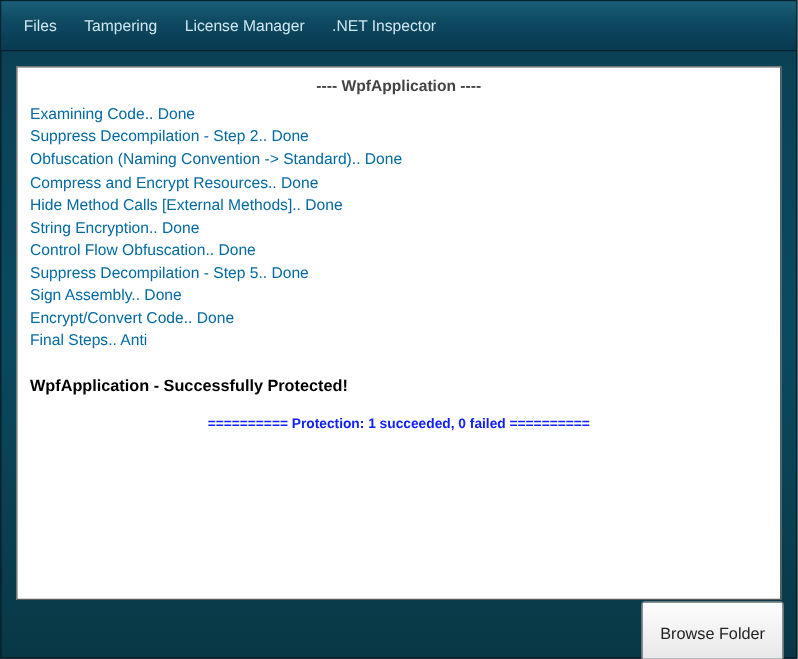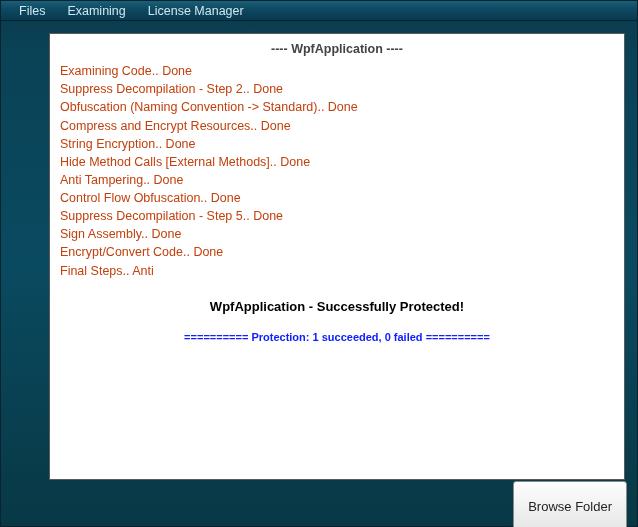--- a/index.html
+++ b/index.html
@@ -12,21 +12,21 @@
     }
     .window {
       width: 638px;
       height: 527px;
       background: linear-gradient(to bottom, #0b3a4a 0%, #0a4256 10%, #0a4a60 50%, #083845 100%);
       display: flex;
       flex-direction: column;
       border: 1px solid #062430;
     }
     .menubar {
-      height: 20px;
+      height: 40px;
       display: flex;
       align-items: center;
       padding: 0 8px;
       background: linear-gradient(to bottom, #1a5f78 0%, #0e4a62 40%, #083a50 100%);
       border-bottom: 1px solid #052230;
       gap: 2px;
     }
     .menu-item {
       color: #cfe7f0;
       font-size: 12.5px;
@@ -46,32 +46,31 @@
     }
     .log-panel {
       flex: 1;
       background: #ffffff;
       border: 1px solid #5a5a5a;
       padding: 6px 10px 10px 10px;
       overflow: hidden;
       font-size: 12.5px;
       line-height: 1.45;
       color: #8a8a8a;
-      margin-left: 36px;
     }
     .log-header {
       text-align: center;
       color: #444;
       font-weight: 600;
       font-size: 12.5px;
       margin-bottom: 4px;
     }
-    .log-line { color: #c2410c; }
+    .log-line { color: #0369a1; }
     .success-line {
-      text-align: center;
+      text-align: left;
       color: #000;
       font-weight: 700;
       font-size: 13px;
       margin-top: 18px;
       margin-bottom: 14px;
     }
     .summary-line {
       text-align: center;
       color: #1020ff;
       font-weight: 600;
@@ -96,34 +95,34 @@
       font-family: inherit;
     }
   </style>
 </head>
 <body>
 
 <div class="window">
 
   <div class="menubar">
     <div class="menu-item">Files</div>
-    <div class="menu-item">Examining</div>
+    <div class="menu-item">Tampering</div>
     <div class="menu-item">License Manager</div>
+    <div class="menu-item">.NET Inspector</div>
   </div>
 
   <div class="content-wrap">
     <div class="log-panel">
       <div class="log-header">---- WpfApplication ----</div>
       <div class="log-line">Examining Code.. Done</div>
       <div class="log-line">Suppress Decompilation - Step 2.. Done</div>
       <div class="log-line">Obfuscation (Naming Convention -&gt; Standard).. Done</div>
       <div class="log-line">Compress and Encrypt Resources.. Done</div>
+      <div class="log-line">Hide Method Calls [External Methods].. Done</div>
       <div class="log-line">String Encryption.. Done</div>
-      <div class="log-line">Hide Method Calls [External Methods].. Done</div>
-      <div class="log-line">Anti Tampering.. Done</div>
       <div class="log-line">Control Flow Obfuscation.. Done</div>
       <div class="log-line">Suppress Decompilation - Step 5.. Done</div>
       <div class="log-line">Sign Assembly.. Done</div>
       <div class="log-line">Encrypt/Convert Code.. Done</div>
       <div class="log-line">Final Steps.. Anti</div>
       <div class="success-line">WpfApplication - Successfully Protected!</div>
       <div class="summary-line">========== Protection: 1 succeeded, 0 failed ==========</div>
     </div>
   </div>
 

